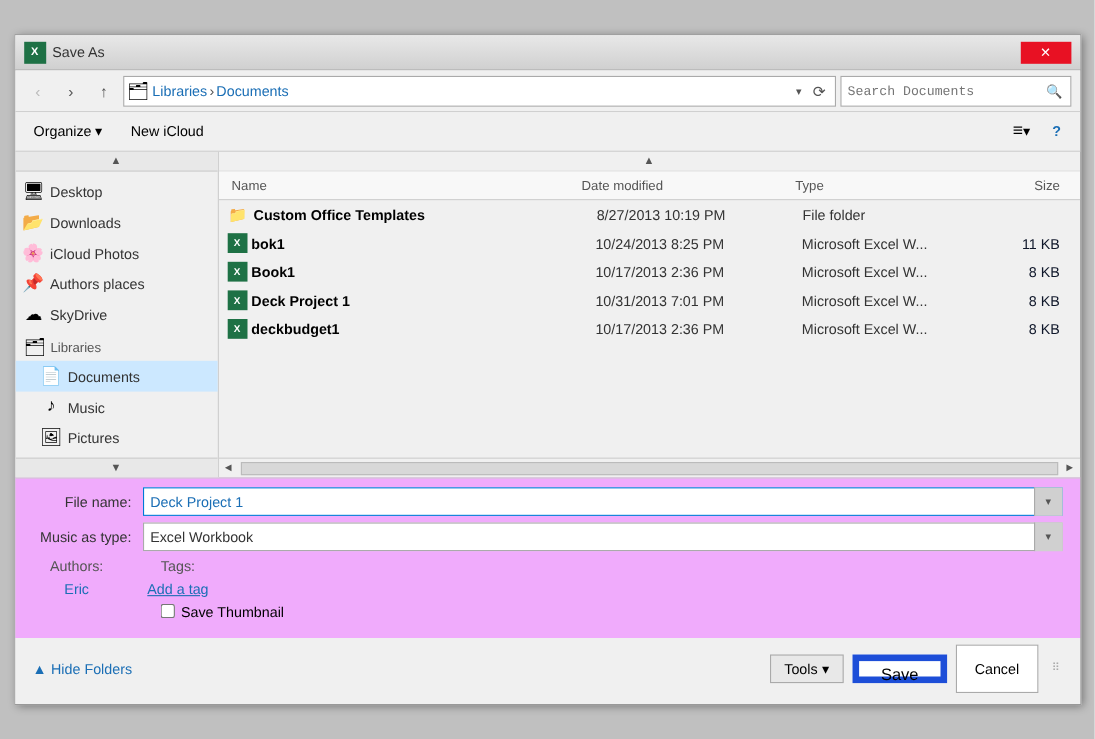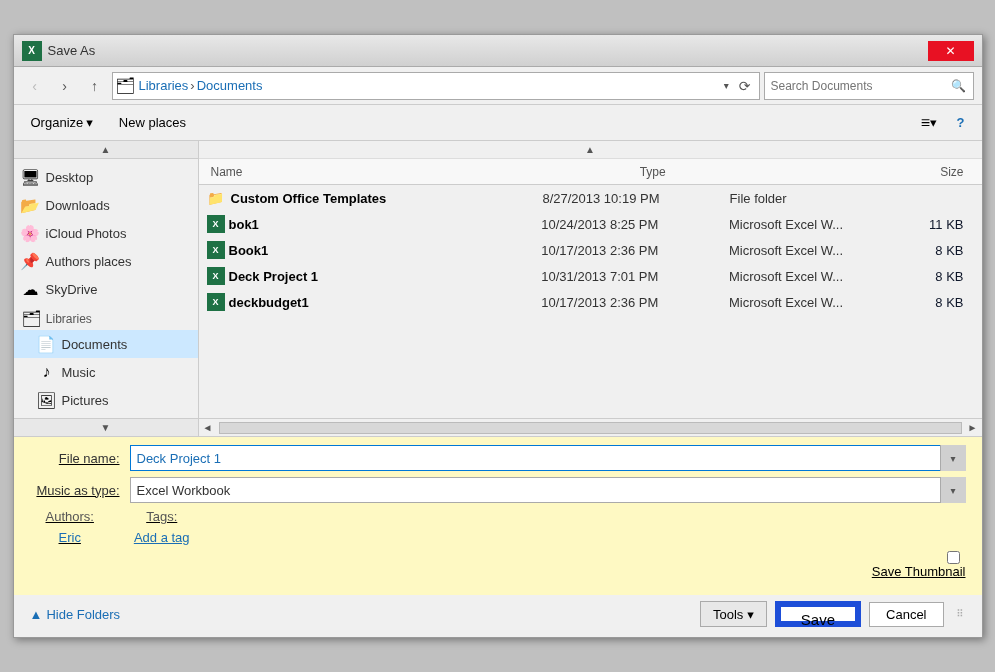--- a/index.html
+++ b/index.html
@@ -140,20 +140,21 @@
       padding: 2px 6px;
     }
     
     .search-input {
       border: none;
       outline: none;
       flex: 1;
       font-size: 12px;
       background: transparent;
       color: #888;
+      font-family: Liberation Mono, monospace;
     }
     
     .search-icon-span { color: #666; font-size: 12px; }
     
     
     .toolbar {
       display: flex;
       align-items: center;
       padding: 4px 8px;
       border-bottom: 1px solid #ccc;
@@ -383,22 +384,21 @@
       height: 12px;
       background: #d8d8d8;
       border: 1px solid #bbb;
       margin: 0 2px;
     }
     
     
     .bottom-form {
       border-top: 1px solid #ccc;
       padding: 8px 16px;
-      background: #fef9c3;
-      text-decoration: underline;
+      background: #f0abfc;
     }
     
     .form-row {
       display: flex;
       align-items: center;
       margin-bottom: 6px;
     }
     
     .form-label {
       width: 100px;
@@ -471,24 +471,23 @@
       margin-right: 40px;
       flex-direction: column;
     }
     
     .meta-label { color: #555; }
     .meta-value { color: #1a6eb5; cursor: pointer; }
     .meta-link { color: #1a6eb5; cursor: pointer; text-decoration: underline; }
     
     .checkbox-row {
       display: flex;
-      align-items: flex-end;
+      align-items: flex-start;
       padding-left: 116px;
       margin-bottom: 8px;
-      flex-direction: column;
     }
     
     .checkbox-row input[type="checkbox"] { margin-right: 6px; }
     
     
     .action-bar {
       display: flex;
       align-items: center;
       justify-content: flex-end;
       padding: 6px 16px 10px 16px;
@@ -514,21 +513,21 @@
       cursor: pointer;
       height: 26px;
       font-size: 15px;
     }
     
     .cancel-btn {
       background: white;
       border: 1px solid #aaa;
       padding: 4px 16px;
       cursor: pointer;
-      height: 25px;
+      height: 44px;
       font-size: 13px;
     }
     
     .resize-handle {
       position: absolute;
       bottom: 2px;
       right: 2px;
       width: 14px;
       height: 14px;
       cursor: se-resize;
@@ -579,21 +578,21 @@
         <span class="search-icon-span">🔍</span>
       </div>
     </div>
 
     <div class="toolbar">
       <button class="toolbar-btn">
         <span>Organize</span>
         <span>▾</span>
       </button>
       <button class="toolbar-btn">
-        <span>New places</span>
+        <span>New iCloud</span>
       </button>
       <div class="toolbar-right">
         <button class="view-btn">
           <span style="font-size:16px;">≡</span>
           <span>▾</span>
         </button>
         <button class="help-btn">
           <span>?</span>
         </button>
       </div>
@@ -647,20 +646,21 @@
         <div class="sidebar-scroll-up">▲</div>
         <div class="sidebar-scroll-down">▼</div>
       </div>
 
       <div class="file-area">
 
         <div class="scroll-arrow-up">▲</div>
 
         <div class="file-list-header">
           <div class="col-header col-name">Name</div>
+          <div class="col-header col-date">Date modified</div>
           <div class="col-header col-type">Type</div>
           <div class="col-header col-size">Size</div>
         </div>
 
         <div class="file-list" id="file-list-container">
         <div class="file-row">
     <div class="file-icon folder-icon-yellow">📁</div>
     <div class="file-name">Custom Office Templates</div>
     <div class="file-date">8/27/2013 10:19 PM</div>
     <div class="file-type">File folder</div>

